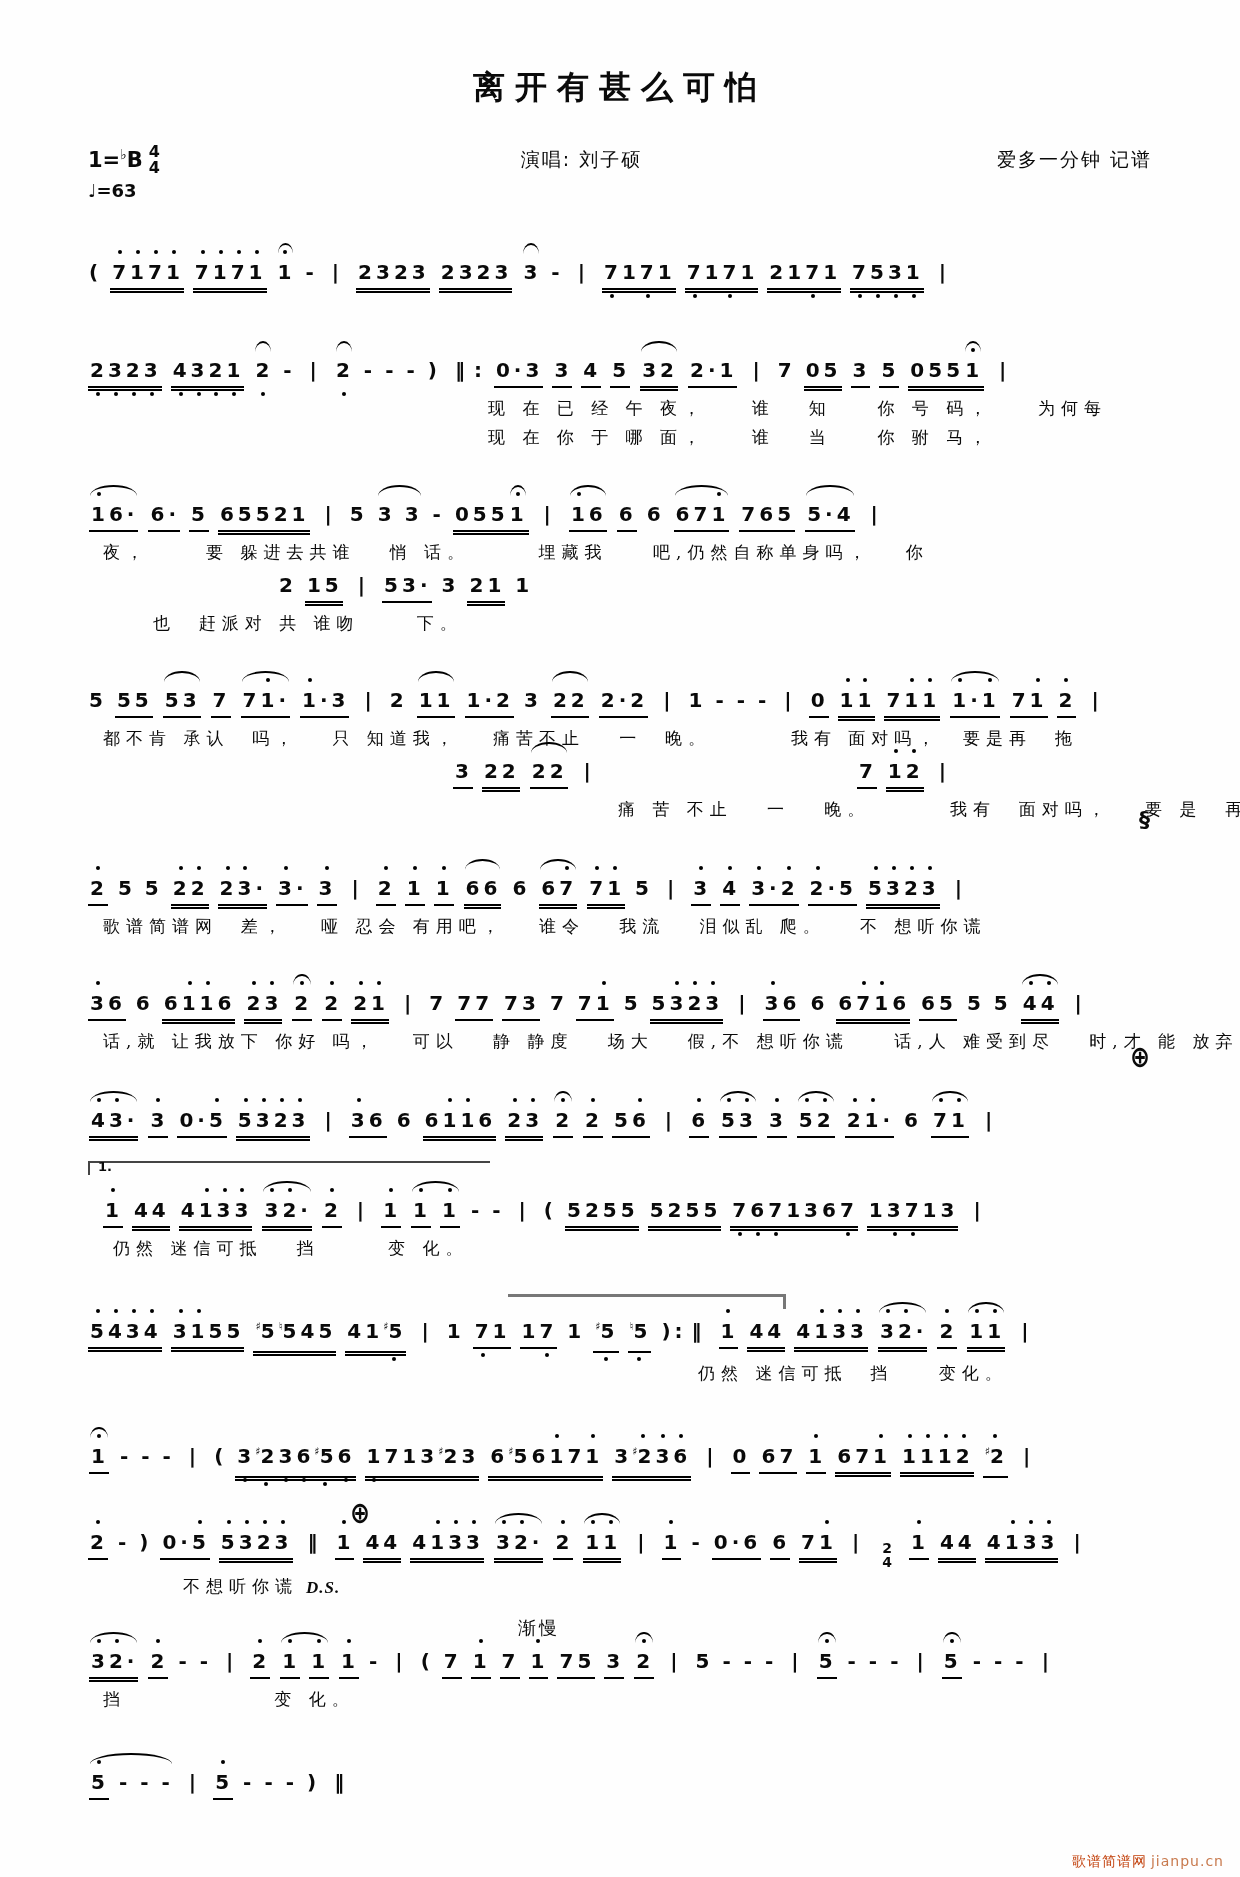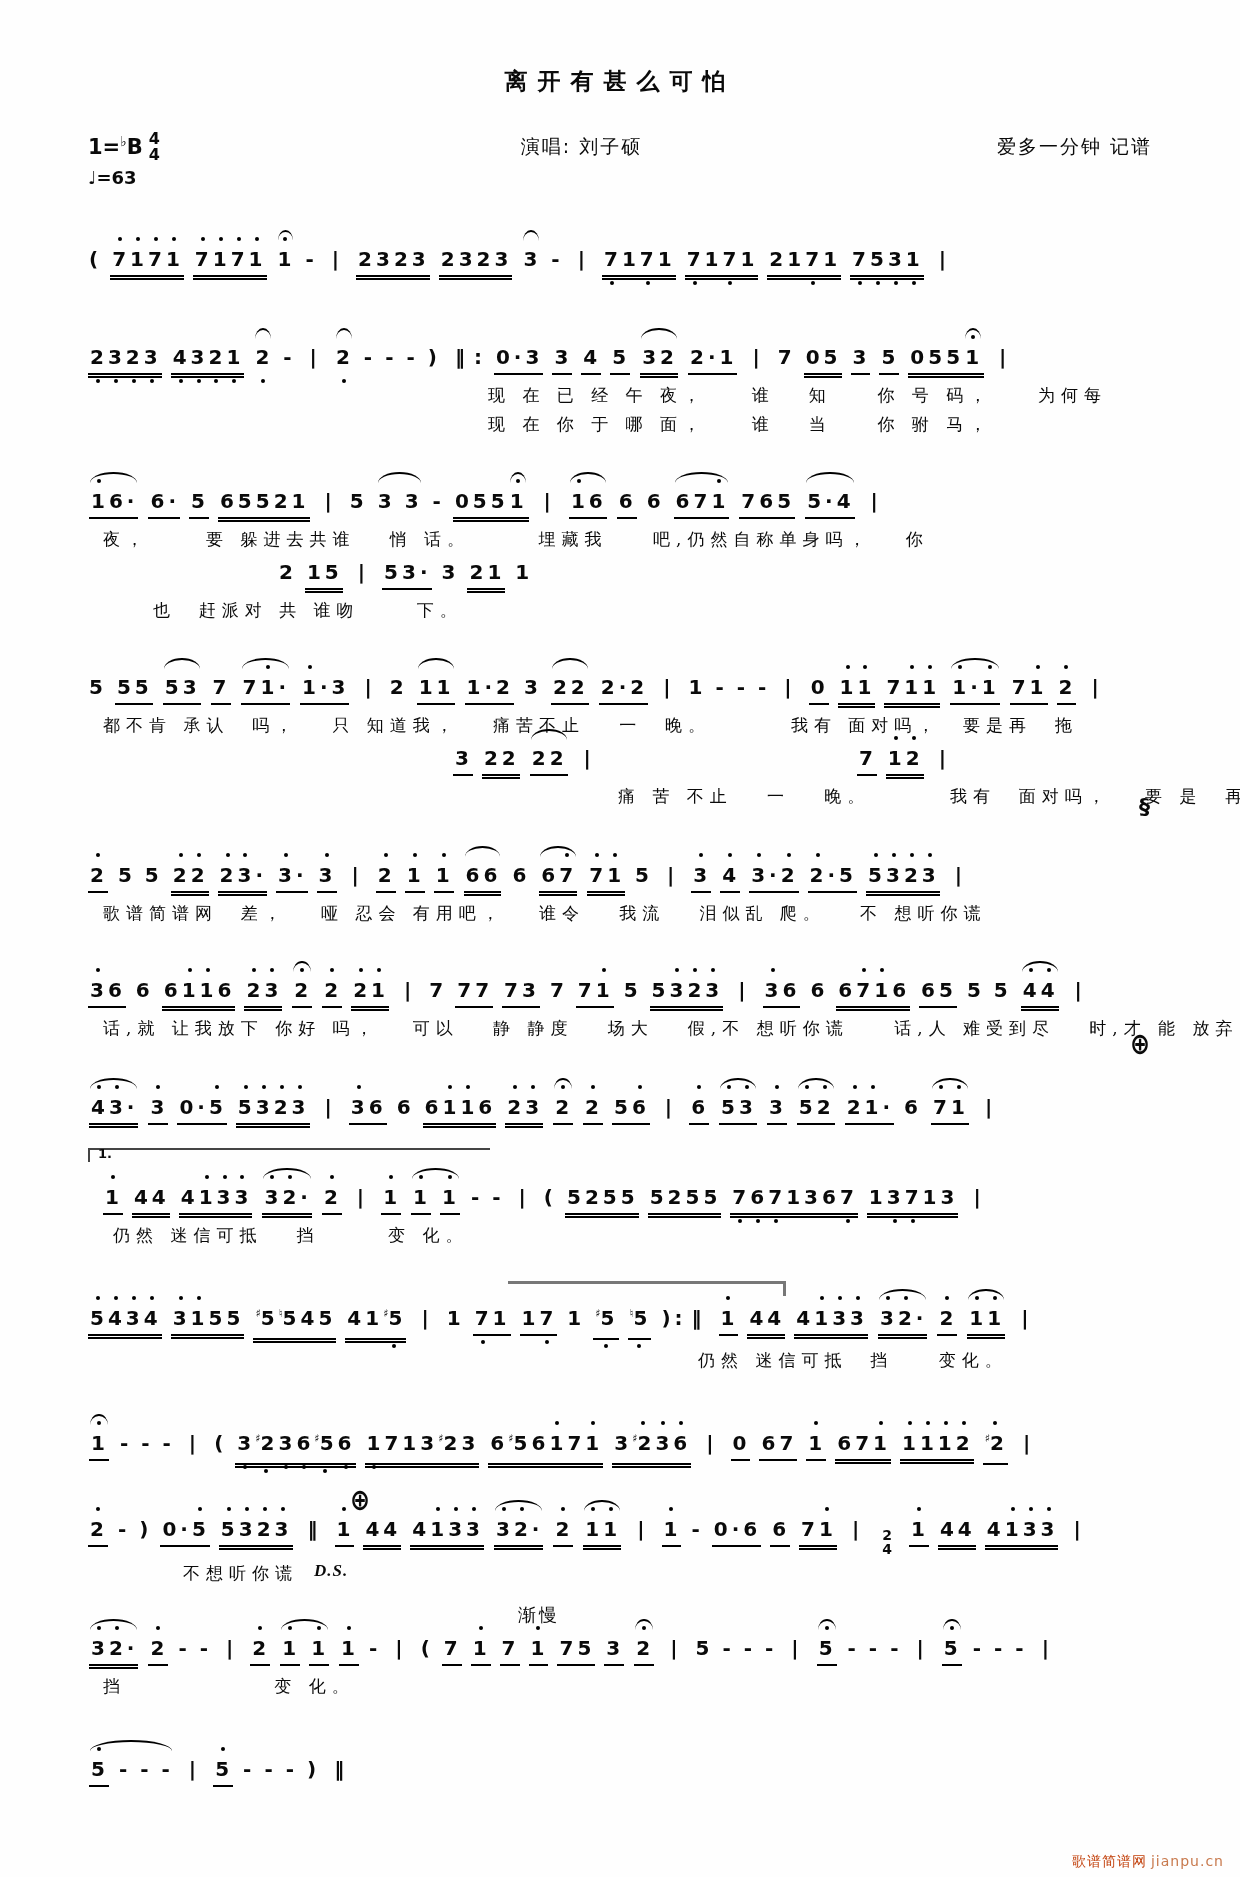--- a/index.html
+++ b/index.html
@@ -1,19 +1,19 @@
 <!DOCTYPE html>
 <html><head>
 <meta charset="utf-8">
 <style>
   html,body{margin:0;padding:0;background:#888;}
   .page{width:1240px;height:1877px;margin:0 auto;background:#fefefe;position:relative;overflow:hidden;
         box-sizing:border-box;padding:54px 88px 0;color:#0a0a0a;
         font-family:"DejaVu Sans","Liberation Sans",sans-serif;}
-  .title{text-align:center;font-size:23px;font-weight:bold;letter-spacing:10px;margin:12px 0 0;
+  .title{text-align:center;font-size:32px;font-weight:bold;letter-spacing:10px;margin:12px 0 0;
          font-family:"DejaVu Serif","Liberation Serif",serif;}
   .hrow{display:flex;justify-content:space-between;align-items:center;margin-top:34px;font-size:19px;}
   .keysig{font-weight:bold;font-size:21px;display:flex;align-items:center;}
   .flat{font-size:14px;vertical-align:8px;position:relative;top:-6px;}
   .tsig{display:inline-flex;flex-direction:column;align-items:center;line-height:1;font-weight:bold;margin:0 6px;}
   .tsig span{display:block;}
   .keysig .tsig span{font-size:16px;}
   .singer{font-size:19px;letter-spacing:2px;}
   .transcriber{font-size:19px;letter-spacing:2px;}
   .tempo{font-weight:bold;font-size:18px;margin-top:4px;}
@@ -34,21 +34,21 @@
          border-top:2px solid #000;border-radius:50%/100% 100% 0 0;}
   .sp{display:inline-block;width:9px;}
   .spw{display:inline-block;width:240px;}
   .bar{margin:0 5px;}
   .acc{font-size:11px;letter-spacing:0;position:relative;top:-8px;}
   .mline .tsig{vertical-align:-4px;margin:0 6px;}
   .mline .tsig span{font-size:14px;border:0;}
   
   .lyr{font-size:17px;letter-spacing:6px;white-space:pre;margin-top:6px;
        font-family:"DejaVu Serif","Liberation Serif",serif;}
-  .ds{font-style:italic;font-weight:bold;letter-spacing:1px;margin:0 16px;
+  .ds{font-style:italic;font-weight:bold;letter-spacing:1px;margin:0 8px;
       font-family:"Liberation Serif",serif;}
   
   .markrow{position:relative;height:2px;}
   .segno,.coda{position:absolute;font-weight:bold;}
   .segno{right:2px;top:-14px;font-size:22px;}
   .coda{font-size:24px;transform:scaleY(1.25);display:inline-block;}
   .coda.right{position:absolute;right:2px;top:-10px;}
   .coda.mid{position:absolute;left:262px;top:-6px;}
   .volta{position:relative;height:14px;margin-top:20px;}
   .volta .vline{position:absolute;left:0;top:0;width:400px;height:12px;
@@ -61,21 +61,21 @@
       font-family:"DejaVu Serif","Liberation Serif",serif;}
   .footer{position:absolute;right:16px;bottom:6px;font-size:14px;letter-spacing:1px;}
   .footer .site{color:#c2410c;}
   .footer .dom{color:#c87a4e;margin-left:4px;}
   
   .mt34{margin-top:34px;} .mt40{margin-top:40px;} .mt46{margin-top:46px;}
   .ind15{margin-left:15px;} .ind25{margin-left:25px;} .ind65{margin-left:65px;}
   .ind95{margin-left:95px;} .ind190{margin-left:190px;}
   .ind365{margin-left:365px;} .ind400{margin-left:400px;} .ind530{margin-left:530px;}
   .ind610{margin-left:610px;}
-  .lyrflex{display:flex;align-items:center;}
+  .lyrflex{display:flex;align-items:flex-end;}
 </style>
 </head>
 <body>
 
 <div class="page">
 
   <div class="title">离开有甚么可怕</div>
 
   <div class="hrow">
     <div class="keysig">

